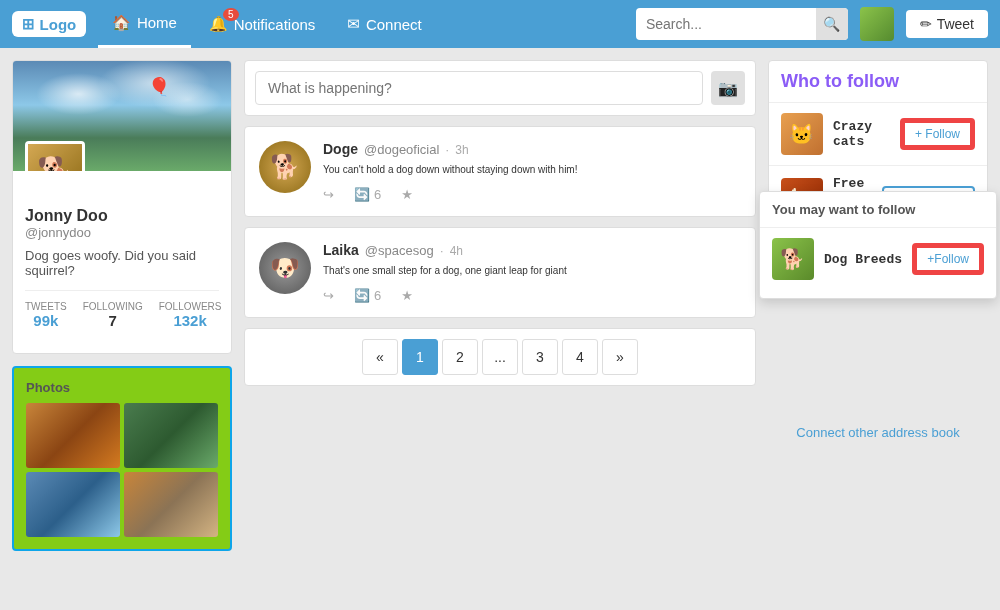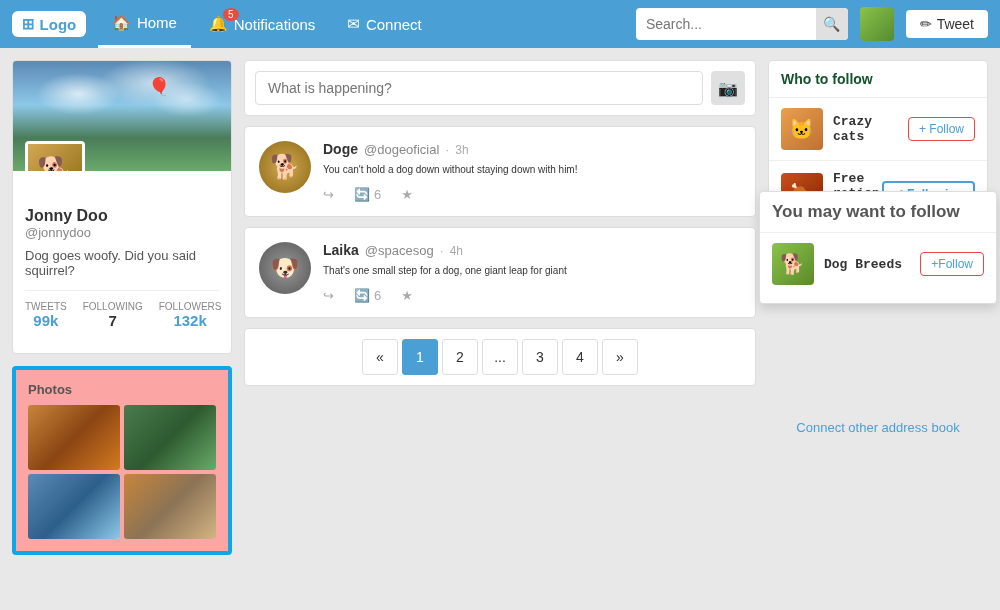--- a/index.html
+++ b/index.html
@@ -184,23 +184,23 @@
       margin-top: 12px;
       border-top: 1px solid #eee;
       padding-top: 10px;
     }
     .stat-item { text-align: center; }
     .stat-label { font-size: 10px; color: #888; text-transform: uppercase; text-align: right; }
     .stat-value { font-size: 15px; font-weight: bold; color: #4a9fd4; }
 
     
     .photos-card {
-      background: #fca5a5;
-      border-radius: 4px;
-      border: 4px solid #0ea5e9;
+      background: #84cc16;
+      border-radius: 4px;
+      border: 2px solid #0ea5e9;
       padding: 12px;
     }
     .photos-title {
       font-size: 13px;
       color: #555;
       margin-bottom: 8px;
       font-weight: bold;
     }
     .photos-grid {
       display: grid;
@@ -332,23 +332,23 @@
     }
     .who-to-follow {
       background: white;
       border-radius: 4px;
       border: 1px solid #ddd;
       overflow: visible;
       position: relative;
     }
     .wtf-header {
       padding: 10px 12px;
-      font-size: 14px;
+      font-size: 18px;
       font-weight: bold;
-      color: #14532d;
+      color: #8b5cf6;
       border-bottom: 1px solid #eee;
     }
     .follow-item {
       padding: 10px 12px;
       display: flex;
       align-items: center;
       gap: 10px;
       border-bottom: 1px solid #eee;
     }
     .follow-avatar {
@@ -369,21 +369,21 @@
       background: linear-gradient(135deg, #c8501a, #8b2500);
       display: flex;
       align-items: center;
       justify-content: center;
       font-size: 20px;
     }
     .follow-info { flex: 1; min-width: 0; }
     .follow-name { font-weight: bold; font-size: 13px; color: #333; font-family: Liberation Mono, monospace; }
     .follow-btn {
       background: white;
-      border: 1px solid #ef4444;
+      border: 5px solid #ef4444;
       color: #4a9fd4;
       border-radius: 4px;
       padding: 4px 10px;
       font-size: 12px;
       cursor: pointer;
       white-space: nowrap;
     }
     .following-btn {
       background: white;
       border: 2px solid #4a9fd4;
@@ -404,21 +404,21 @@
       right: -10px;
       background: white;
       border: 1px solid #ddd;
       border-radius: 4px;
       box-shadow: 0 4px 12px rgba(0,0,0,0.15);
       z-index: 10;
       padding-bottom: 8px;
     }
     .dropdown-header {
       padding: 10px 12px;
-      font-size: 17px;
+      font-size: 13px;
       font-weight: bold;
       color: #555;
       border-bottom: 1px solid #eee;
     }
     .dropdown-item {
       padding: 10px 12px;
       display: flex;
       align-items: center;
       gap: 10px;
     }

